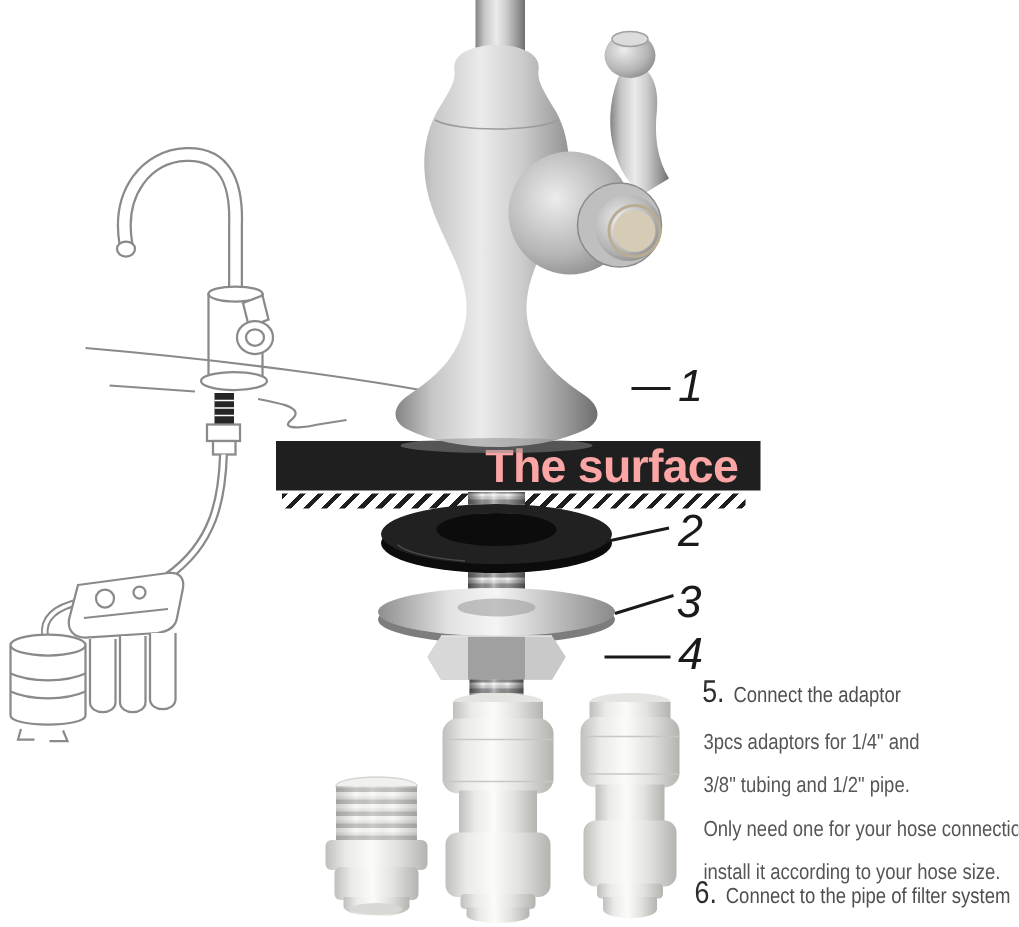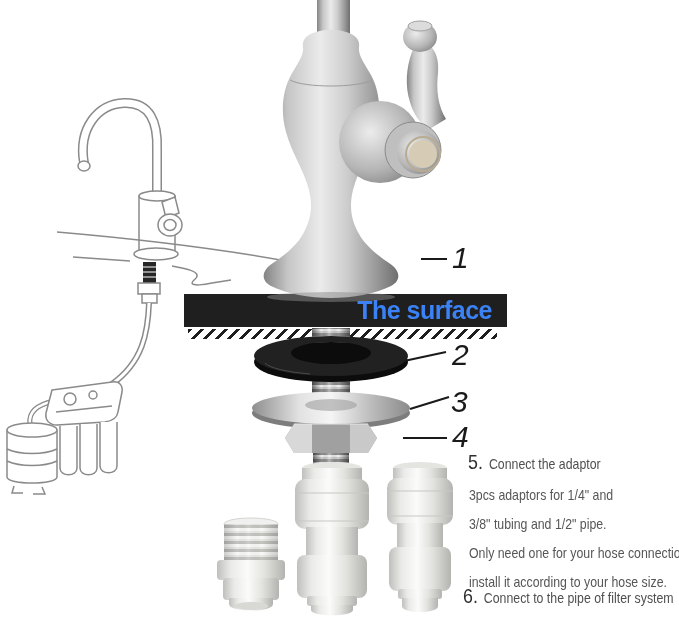--- a/index.html
+++ b/index.html
@@ -4,22 +4,22 @@
 <style>
   html,body{margin:0;padding:0;background:#ffffff;}
   .stage{
     position:relative;width:679px;height:618px;background:#ffffff;overflow:hidden;
     font-family:"Liberation Sans",sans-serif;
   }
   .layer{position:absolute;left:0;top:0;}
   
   .banner{
     position:absolute;left:184px;top:294px;width:323px;height:33px;
-    background:#1f1f1f;color:#3b82f6;box-sizing:border-box;
-    font-weight:bold;font-size:25px;line-height:33px;text-align:right;padding-right:15px;
+    background:#1f1f1f;color:#fca5a5;box-sizing:border-box;
+    font-weight:bold;font-size:31px;line-height:33px;text-align:right;padding-right:15px;
     letter-spacing:-0.5px;
   }
   .hatch{
     position:absolute;left:188px;top:329px;width:309px;height:10px;
     background:repeating-linear-gradient(135deg,#1e1e1e 0 3px,transparent 3px 8.5px);
   }
   
   .callout{
     position:absolute;font-style:italic;font-size:30px;line-height:30px;color:#1a1a1a;
   }

